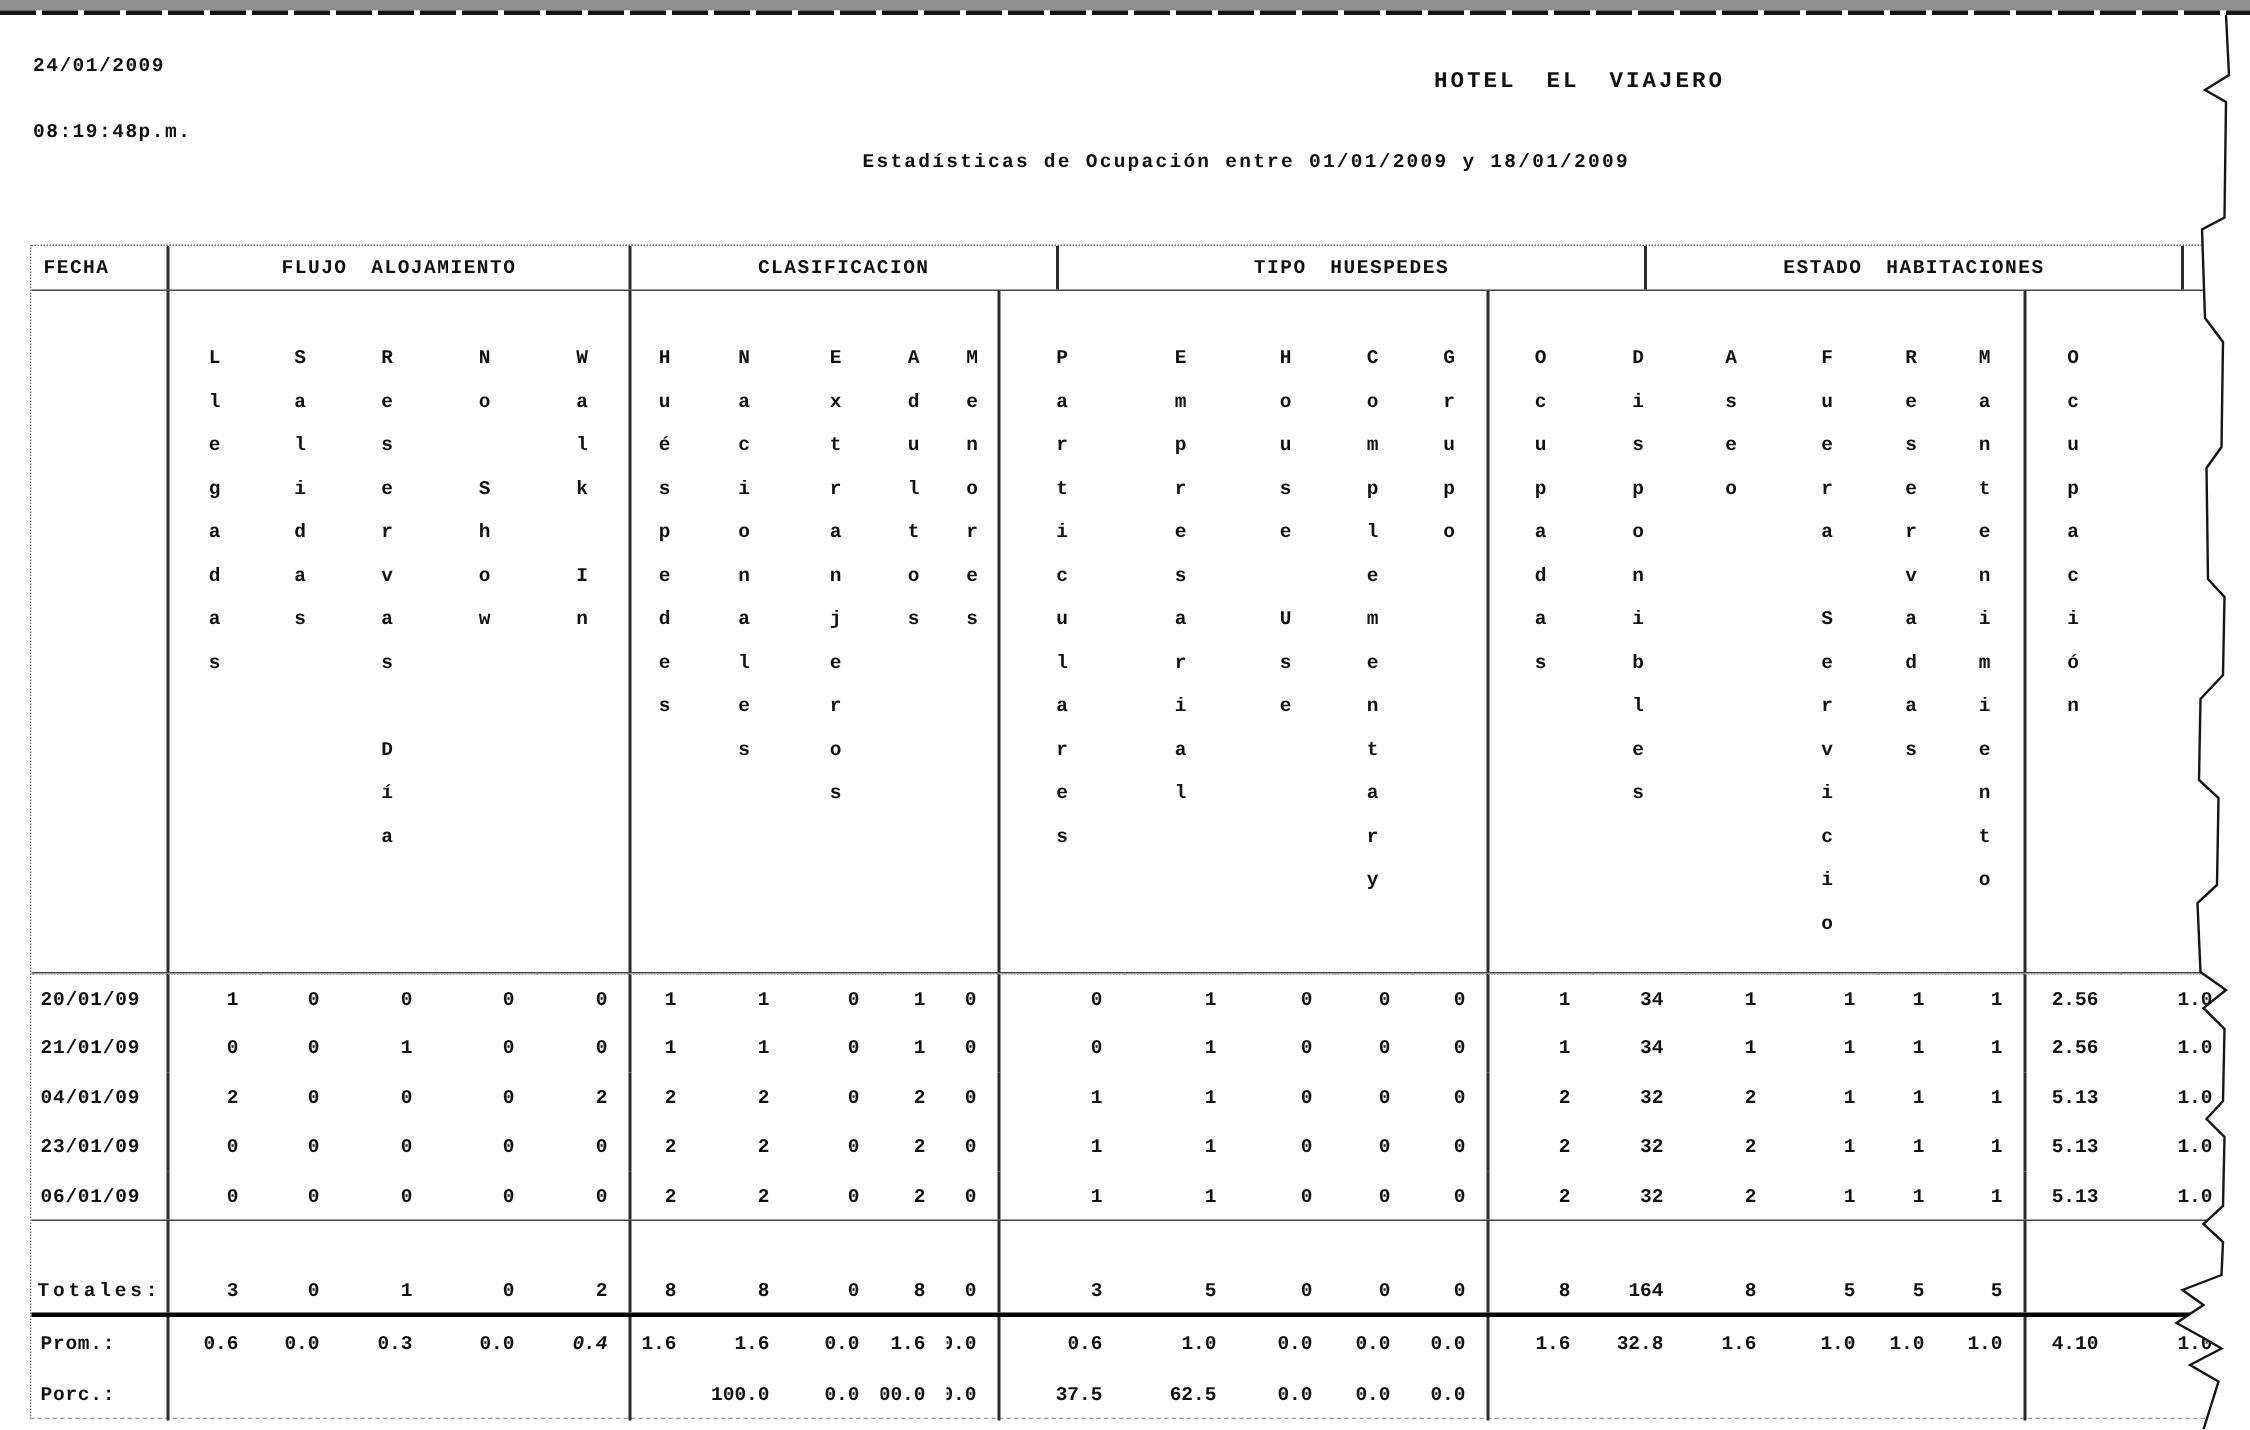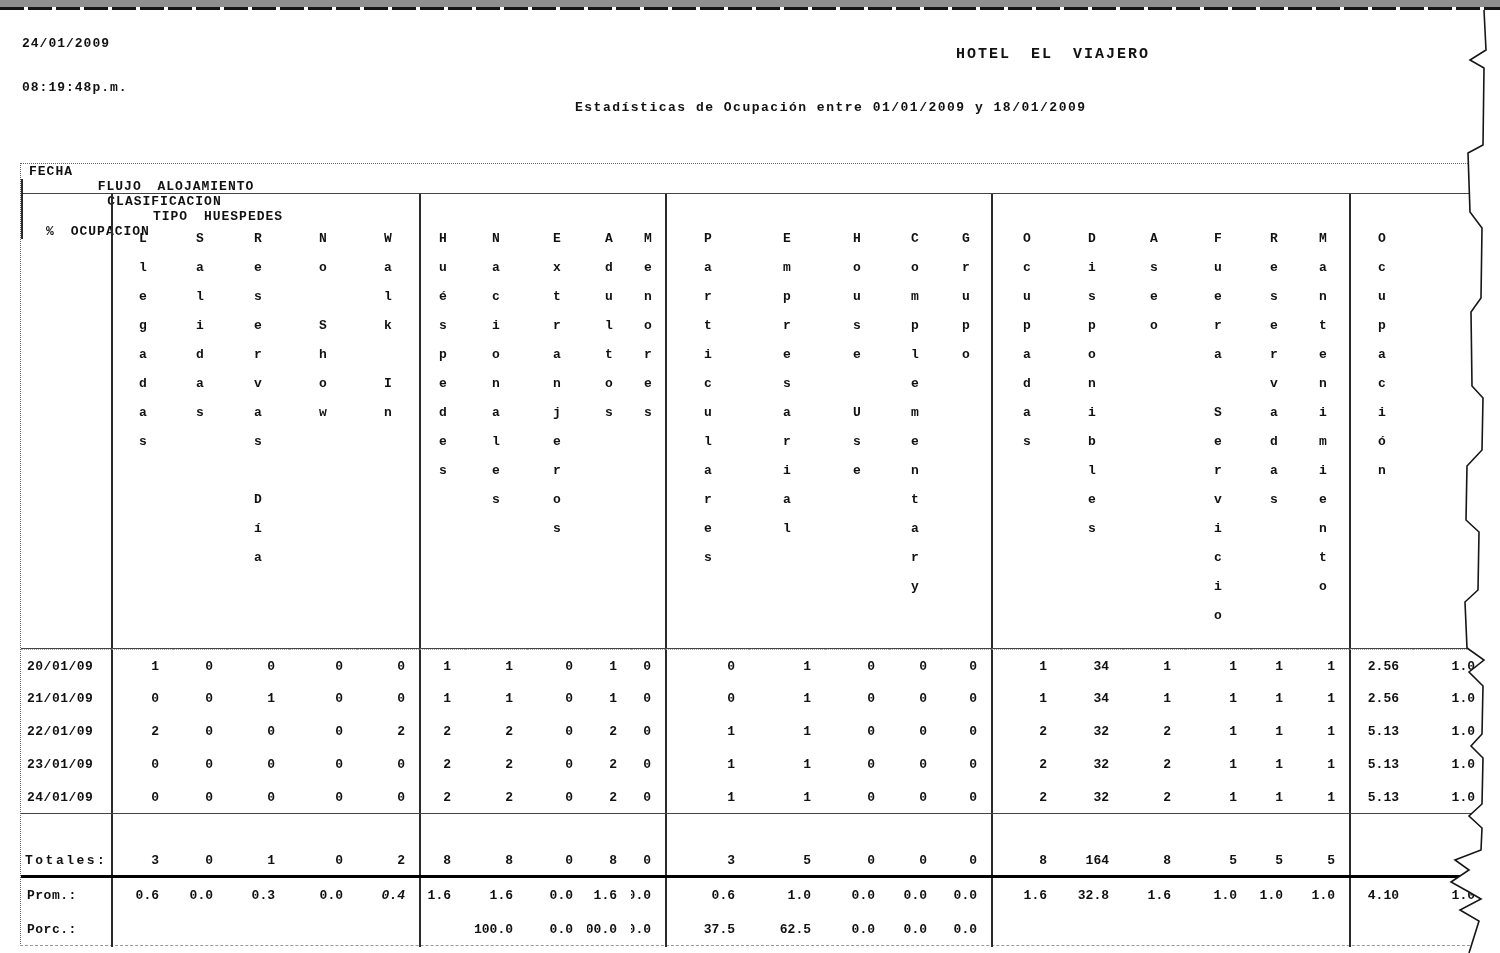--- a/index.html
+++ b/index.html
@@ -24,21 +24,21 @@
   .report{
     position:absolute;left:20px;top:163px;width:1480px;height:783px;
     border-top:1px dotted #666;border-left:1px dotted #666;border-bottom:1px dashed #9a9a9a;
     box-sizing:border-box;font-size:13px;
   }
   .row{display:flex;box-sizing:border-box;}
   .c{box-sizing:border-box;flex:0 0 auto;display:flex;align-items:center;
      justify-content:flex-end;padding-right:14px;overflow:hidden;white-space:nowrap;}
   .gstart{border-left:2px solid #2b2b2b;}
   .lab{justify-content:flex-start;padding-left:6px;padding-right:0;letter-spacing:0.5px;}
-  .gh-row{height:30px;border-bottom:1px solid #444;flex-direction:column;}
+  .gh-row{height:30px;border-bottom:1px solid #444;}
   .gh{justify-content:center;padding:0;letter-spacing:1px;word-spacing:7px;}
   .ghl{justify-content:flex-start;padding-left:8px;letter-spacing:1px;}
   .head-row{height:455px;border-bottom:1px solid #444;}
   .vh{flex-direction:column;align-items:center;justify-content:flex-start;
       padding:30px 0 0 0;line-height:29px;}
   .vh div{height:29px;text-align:center;}
   .data-row{height:33px;}
   .data-row.first .c{border-top:1px dotted #aaa;}
   .data-row.last{border-bottom:1px solid #444;}
   .tot-row{height:64px;border-bottom:3px solid #000;}
@@ -58,20 +58,21 @@
 <div class="meta time">08:19:48p.m.</div>
 <div class="title">HOTEL EL VIAJERO</div>
 <div class="subtitle">Estadísticas de Ocupación entre 01/01/2009 y 18/01/2009</div>
 
 <div class="report" id="report">
     <div class="row gh-row">
       <div class="c ghl" style="width: 90px;">FECHA</div>
       <div class="c gh gstart" style="width: 308px;">FLUJO ALOJAMIENTO</div>
       <div class="c gh gstart" style="width: 285px;">CLASIFICACION</div>
       <div class="c gh gstart" style="width: 392px;">TIPO HUESPEDES</div>
+      <div class="c gh gstart" style="width: 358px;">ESTADO HABITACIONES</div>
       <div class="c gh gstart" style="width: 152px;">% OCUPACION</div>
     </div>
     <div class="row head-row">
       <div class="c " style="width: 90px;"></div>
       <div class="c vh gstart" style="width: 62px;">
         <div>L</div>
         <div>l</div>
         <div>e</div>
         <div>g</div>
         <div>a</div>
@@ -365,21 +366,21 @@
       <div class="c gstart" style="width: 70px;">1</div>
       <div class="c " style="width: 62px;">34</div>
       <div class="c " style="width: 62px;">1</div>
       <div class="c " style="width: 66px;">1</div>
       <div class="c " style="width: 46px;">1</div>
       <div class="c " style="width: 52px;">1</div>
       <div class="c gstart" style="width: 64px;">2.56</div>
       <div class="c " style="width: 88px; padding-right: 26px;">1.0</div>
     </div>
     <div class="row data-row">
-      <div class="c lab" style="width: 90px;">22/01/09</div>
+      <div class="c lab" style="width: 90px;">04/01/09</div>
       <div class="c gstart" style="width: 62px;">2</div>
       <div class="c " style="width: 54px;">0</div>
       <div class="c " style="width: 62px;">0</div>
       <div class="c " style="width: 68px;">0</div>
       <div class="c " style="width: 62px;">2</div>
       <div class="c gstart" style="width: 46px;">2</div>
       <div class="c " style="width: 62px;">2</div>
       <div class="c " style="width: 60px;">0</div>
       <div class="c " style="width: 44px;">2</div>
       <div class="c " style="width: 34px;">0</div>
@@ -417,21 +418,21 @@
       <div class="c gstart" style="width: 70px;">2</div>
       <div class="c " style="width: 62px;">32</div>
       <div class="c " style="width: 62px;">2</div>
       <div class="c " style="width: 66px;">1</div>
       <div class="c " style="width: 46px;">1</div>
       <div class="c " style="width: 52px;">1</div>
       <div class="c gstart" style="width: 64px;">5.13</div>
       <div class="c " style="width: 88px; padding-right: 26px;">1.0</div>
     </div>
     <div class="row data-row last">
-      <div class="c lab" style="width: 90px;">24/01/09</div>
+      <div class="c lab" style="width: 90px;">06/01/09</div>
       <div class="c gstart" style="width: 62px;">0</div>
       <div class="c " style="width: 54px;">0</div>
       <div class="c " style="width: 62px;">0</div>
       <div class="c " style="width: 68px;">0</div>
       <div class="c " style="width: 62px;">0</div>
       <div class="c gstart" style="width: 46px;">2</div>
       <div class="c " style="width: 62px;">2</div>
       <div class="c " style="width: 60px;">0</div>
       <div class="c " style="width: 44px;">2</div>
       <div class="c " style="width: 34px;">0</div>

